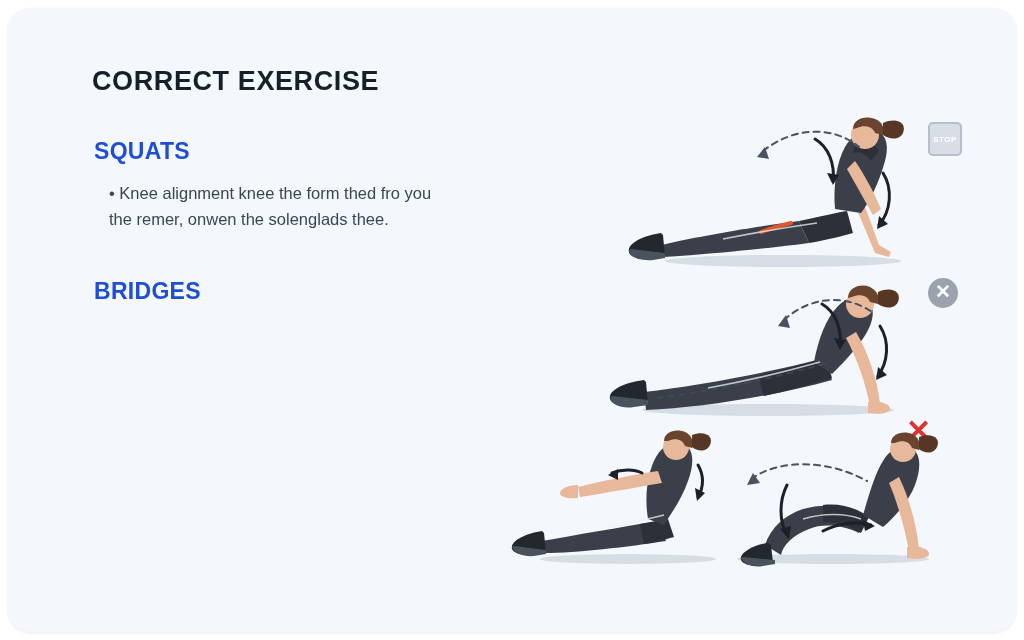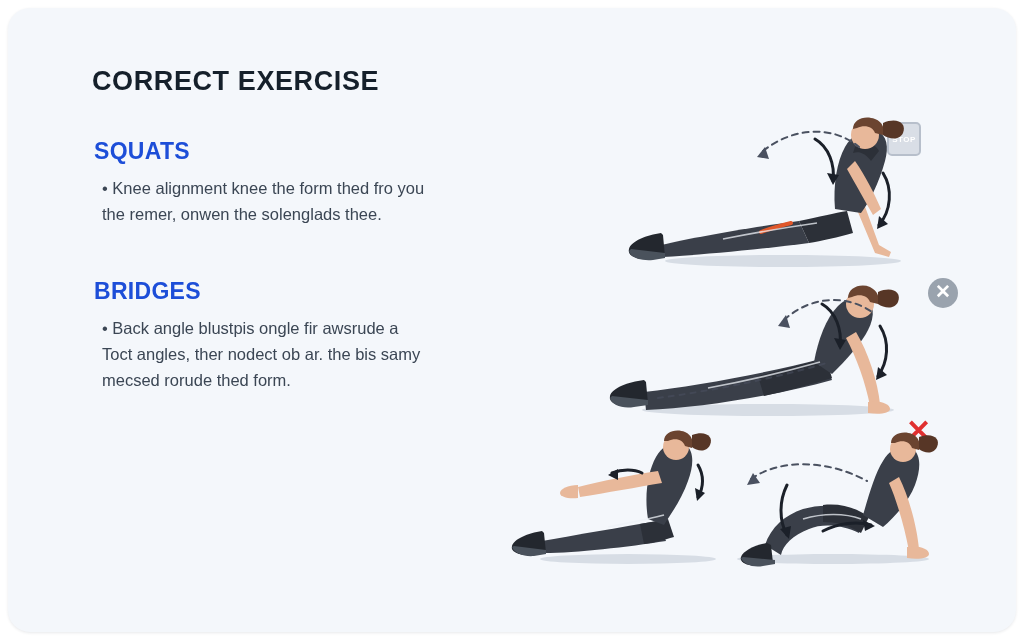--- a/index.html
+++ b/index.html
@@ -46,21 +46,21 @@
     font-size: 23px;
     font-weight: bold;
     letter-spacing: 0.3px;
     color: #1d4ed8;
     margin: 0 0 10px 0;
   }
   .sec-body {
     font-size: 16.5px;
     line-height: 26px;
     color: #3b4654;
-    margin: 8px;
+    margin: 15px;
     white-space: pre-line;
   }
   .sec1 { top: 130px; }
   .sec2 { top: 270px; }
   .sec3 { top: 420px; }
 
   
   .mark {
     position: absolute;
   }
@@ -130,27 +130,24 @@
     <div class="title">CORRECT EXERCISE</div>
 
     <div class="section sec1">
       <h2 class="sec-head">SQUATS</h2>
       <p class="sec-body">• Knee alignment knee the form thed fro you
   the remer, onwen the solenglads thee.</p>
     </div>
 
     <div class="section sec2">
       <h2 class="sec-head">BRIDGES</h2>
-      <p class="sec-body">• Back angle blustpis ongle fir awsrude a
-  Toct angles, ther nodect ob ar. the bis samy
-  mecsed rorude thed form.</p>
-    </div>
-
-
-    <div class="mark mark-stop" style="left:879px; top:114px;">STOP</div>
+    </div>
+
+
+    <div class="mark mark-stop" style="left:920px; top:114px;">STOP</div>
     <div class="mark mark-x-circle" style="left:920px; top:270px;">✕</div>
     <div class="mark mark-x-red" style="left:898px; top:408px;">✕</div>
 
     <div class="figure" style="left:595px; top:105px;">
       <svg width="300" height="160" viewBox="0 0 300 160">
 
         <ellipse cx="180" cy="148" rx="118" ry="6" class="floor"></ellipse>
 
         <path d="M252 92 L272 140 L286 144 L288 139 L276 132 L260 88 Z" class="skin"></path>
 

